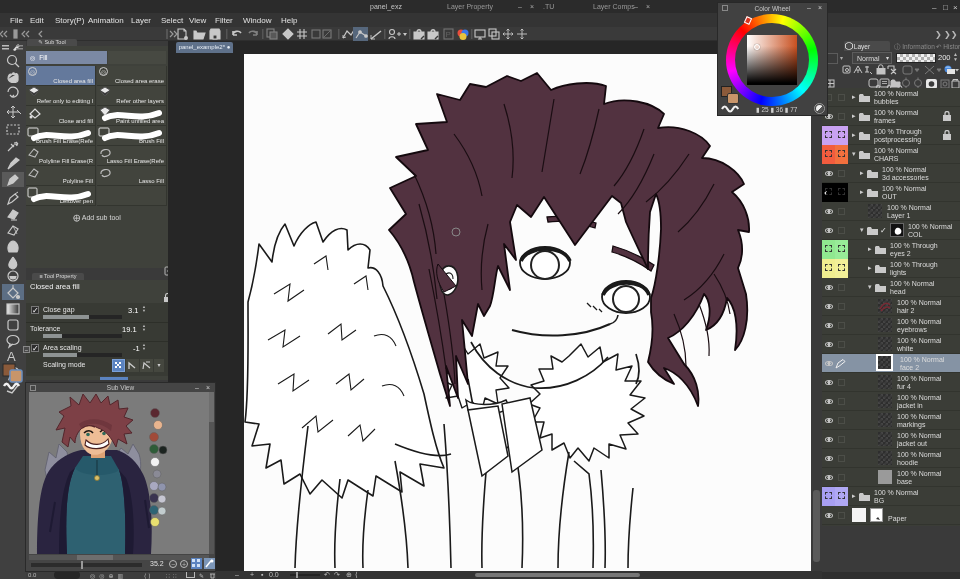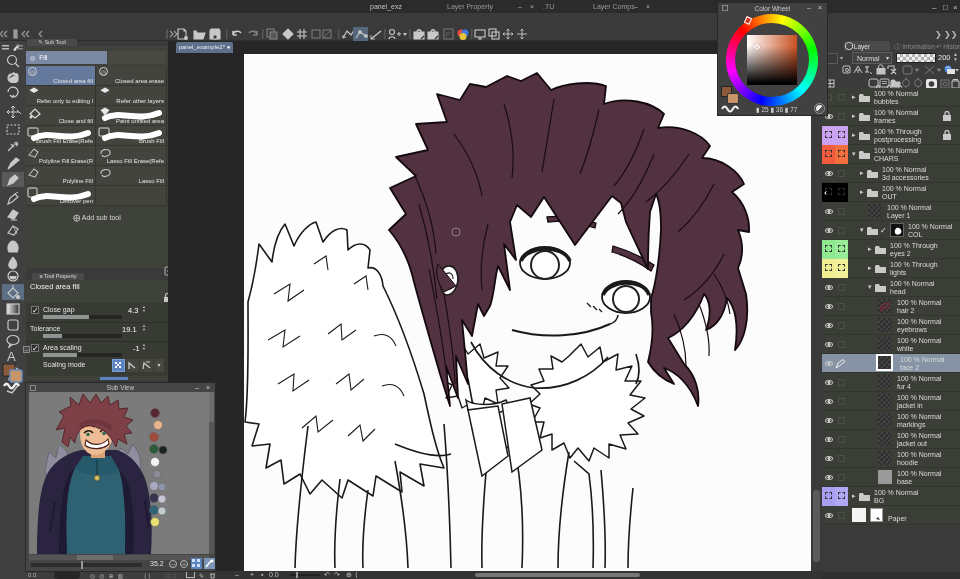--- a/index.html
+++ b/index.html
@@ -56,20 +56,32 @@
     <span class="abs" style="left:530px;top:3px;color:#aaa;">×</span>
     <span class="abs" style="left:543px;top:3px;color:#999;">.TU</span>
     <span class="abs" style="left:593px;top:3px;color:#999;">Layer Comps</span>
     <span class="abs" style="left:634px;top:3px;color:#aaa;">–</span>
     <span class="abs" style="left:646px;top:3px;color:#aaa;">×</span>
     <span class="abs" style="left:932px;top:3px;color:#c8c8c8;font-size:8px;">–</span>
       <span class="abs" style="left:943px;top:3px;color:#c8c8c8;font-size:8px;">□</span>
       <span class="abs" style="left:953px;top:3px;color:#c8c8c8;font-size:8px;">×</span>
   </div>
 
+  <div class="abs" id="menubar">
+    <span style="left:10px;">File</span>
+    <span style="left:30px;">Edit</span>
+    <span style="left:55px;">Story(P)</span>
+    <span style="left:88px;">Animation</span>
+    <span style="left:131px;">Layer</span>
+    <span style="left:161px;">Select</span>
+    <span style="left:189px;">View</span>
+    <span style="left:215px;">Filter</span>
+    <span style="left:243px;">Window</span>
+    <span style="left:281px;">Help</span>
+  </div>
 
   <div class="abs" id="toolbar">
     <svg width="700" height="14">
       <g fill="none" stroke="#9a9a9a" stroke-width="1.2">
         <path d="M3 4 l-3 3 l3 3 M7 4 l-3 3 l3 3"></path>
         <rect x="14" y="3" width="3" height="8" fill="#9a9a9a"></rect>
         <path d="M25 4 l-3 3 l3 3 M29 4 l-3 3 l3 3"></path>
         <path d="M42 4 l-3 3 l3 3"></path>
         <rect x="166" y="2" width="2" height="10" fill="#555" stroke="none"></rect>
         <path d="M170 4 l3 3 l-3 3 M174 4 l3 3 l-3 3"></path>
@@ -381,21 +393,21 @@
     <div class="abs" style="left:4px;top:2px;font-size:7.5px;color:#f0f0f0;">Closed area fill</div>
     <div class="abs" style="right:5px;top:13px;">
         <svg width="9" height="9">
           <rect x="1" y="4" width="7" height="5" fill="#c8c8c8"></rect>
           <path d="M2.5 4 L2.5 2.5 A2 2 0 0 1 6.5 2.5" fill="none" stroke="#c8c8c8" stroke-width="1.1"></path>
         </svg>
       </div>
     <div class="abs" id="tpbody" style="left:0;top:23px;width:142px;height:73px;background:#383a34;">
       <div class="abs" style="left:5px;top:3px;width:8px;height:8px;background:#2c2c2c;border:1px solid #777;color:#fff;font-size:8px;line-height:8px;">✓</div>
       <div class="abs" style="left:17px;top:3px;font-size:7px;color:#e4e4e4;">Close gap</div>
-      <div class="abs" style="left:102px;top:3px;font-size:7.5px;color:#fff;">4.3</div>
+      <div class="abs" style="left:102px;top:3px;font-size:7.5px;color:#fff;">3.1</div>
       <div class="abs" style="left:116px;top:2px;font-size:4px;color:#bbb;line-height:3.5px;">▲<br>▼</div>
       <div class="abs" style="left:17px;top:12px;width:79px;height:4px;background:#252525;">
           <div style="width:46px;height:4px;background:#8e9393;"></div>
         </div>
       <div class="abs" style="left:0;top:19px;width:142px;height:1px;background:#2d2f29;"></div>
       <div class="abs" style="left:4px;top:22px;font-size:7px;color:#e4e4e4;">Tolerance</div>
       <div class="abs" style="left:96px;top:22px;font-size:7.5px;color:#fff;">19.1</div>
       <div class="abs" style="left:116px;top:21px;font-size:4px;color:#bbb;line-height:3.5px;">▲<br>▼</div>
       <div class="abs" style="left:17px;top:31px;width:79px;height:4px;background:#252525;">
           <div style="width:19px;height:4px;background:#8e9393;"></div>

